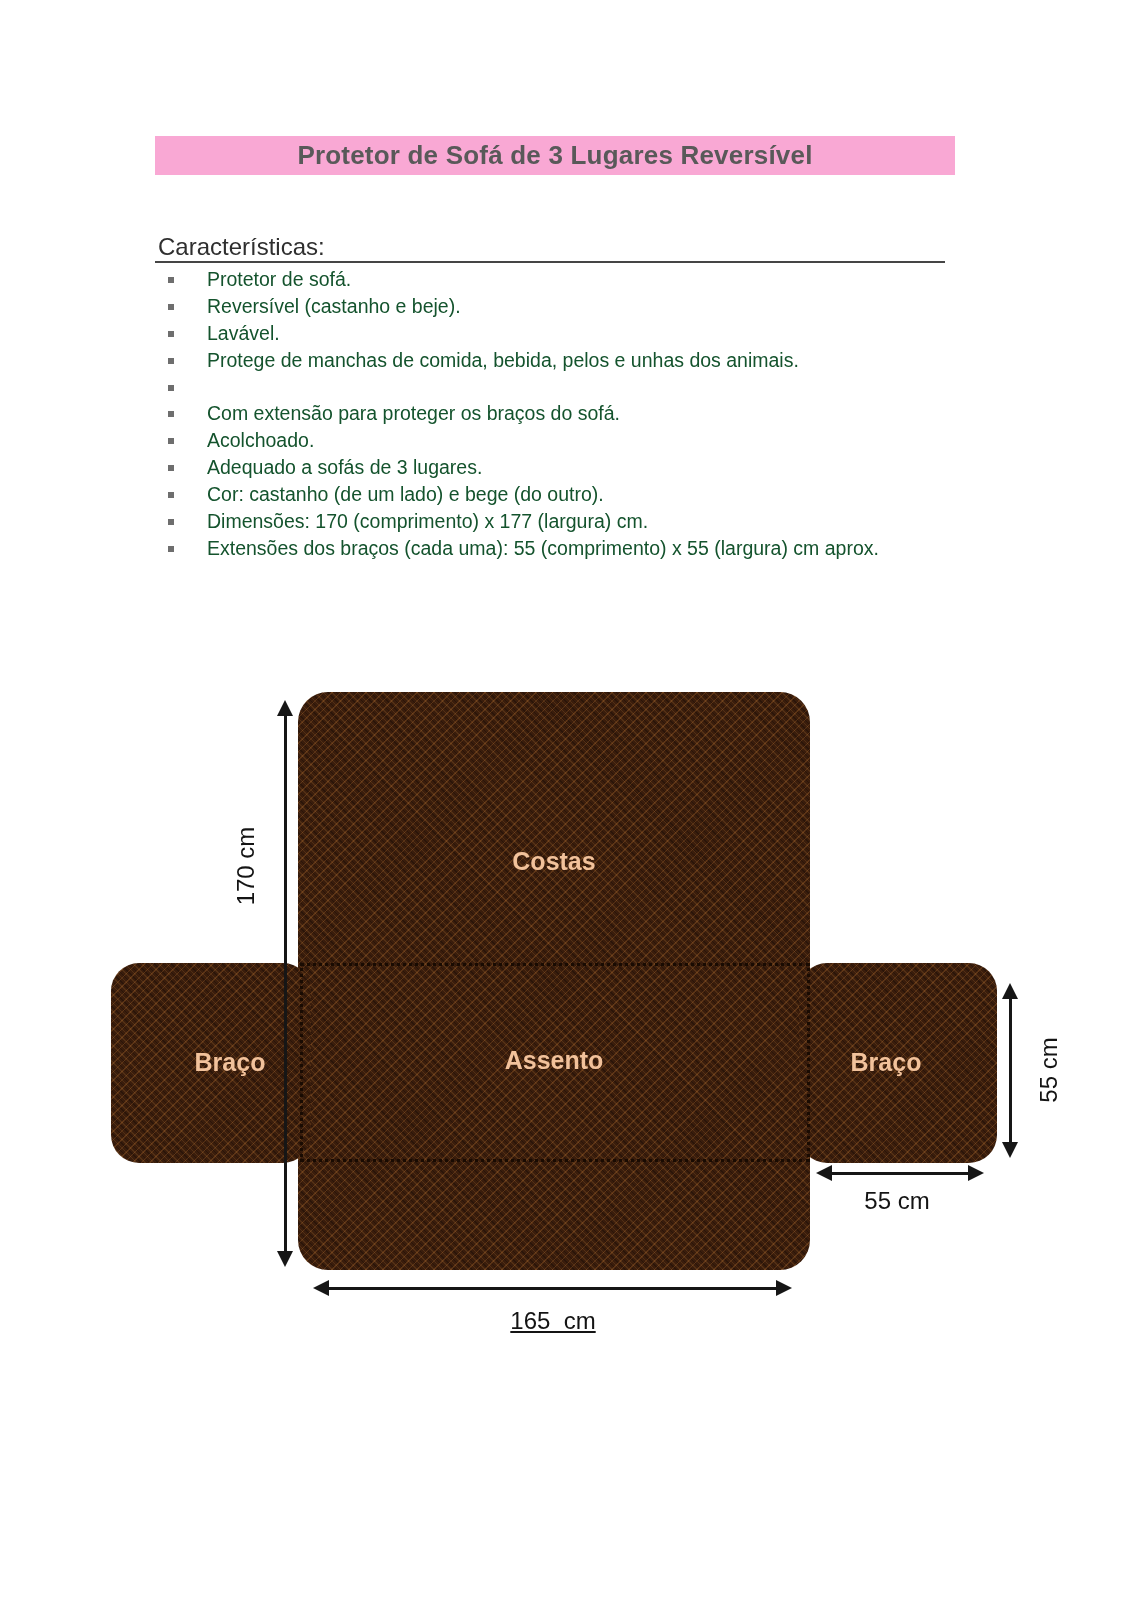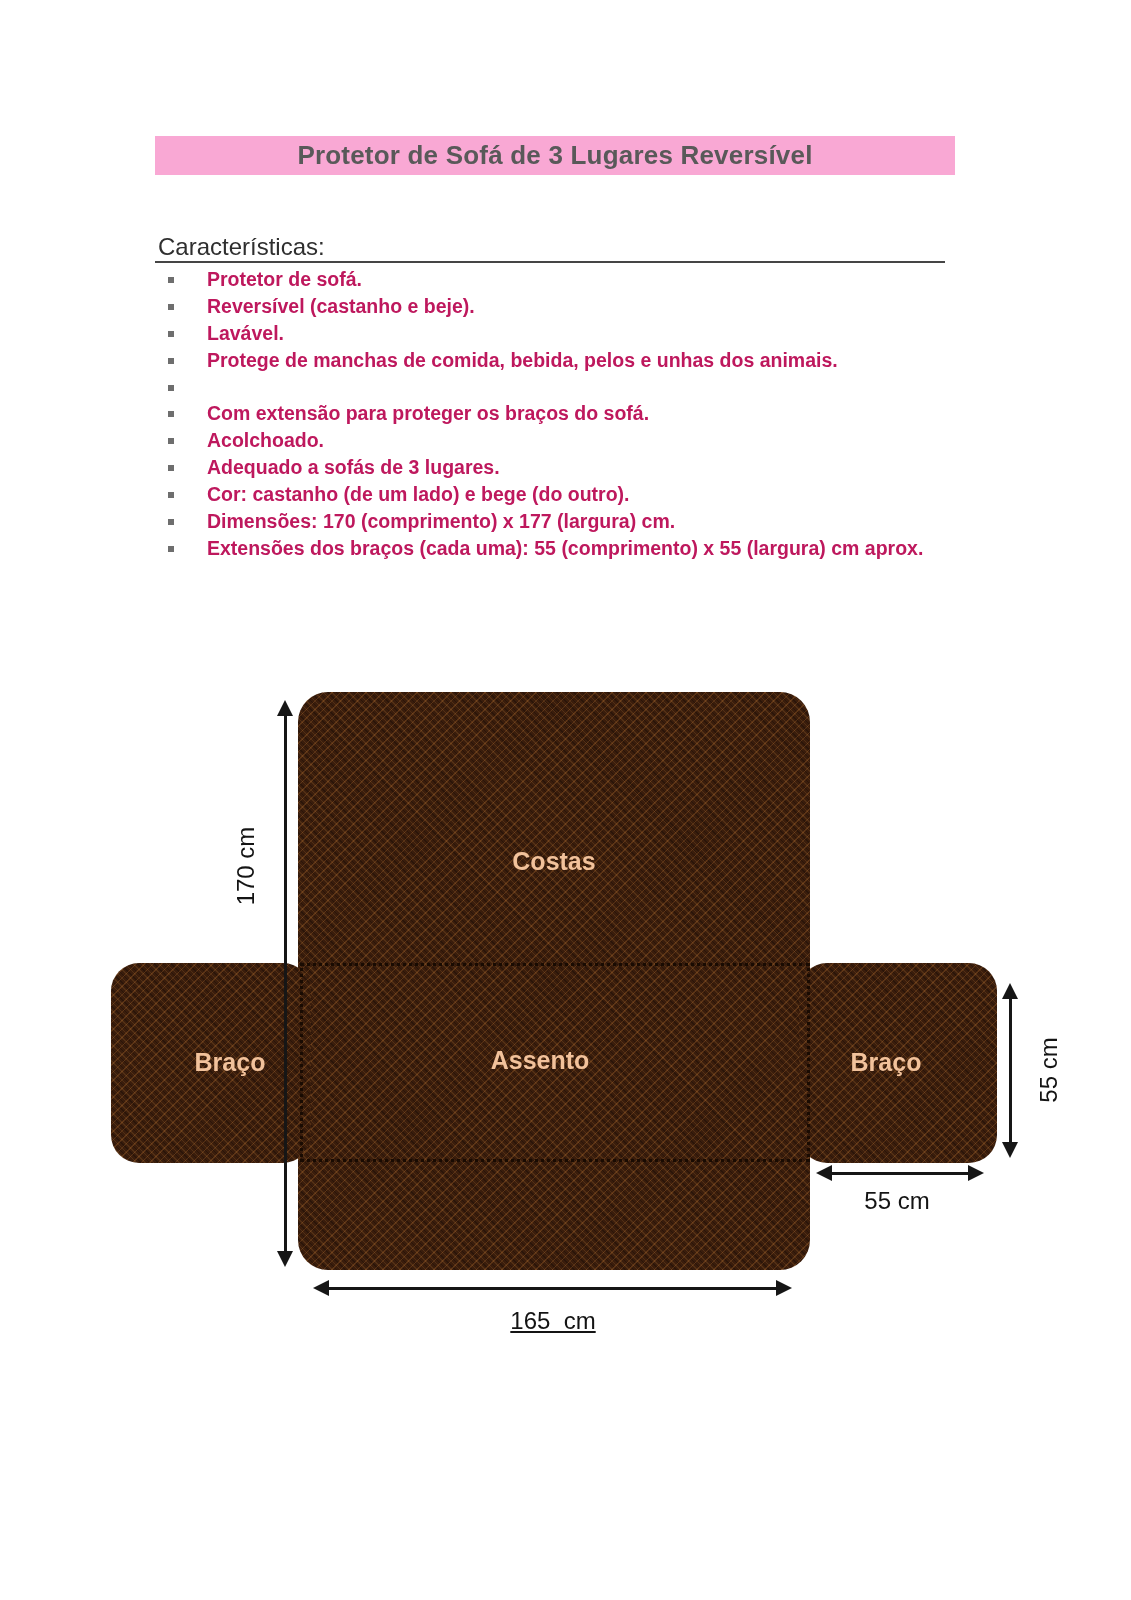--- a/index.html
+++ b/index.html
@@ -21,21 +21,21 @@
   }
   .heading-rule{
     position:absolute; left:155px; top:261px; width:790px; height:2px; background:#454545;
   }
   .char-list{
     position:absolute; left:155px; top:266px; width:830px;
     list-style:none; margin:0; padding:0;
   }
   .char-list li{
     position:relative; height:26.9px; padding-left:52px;
-    font-size:19.5px; color:#be185d; line-height:26.9px; white-space:nowrap;font-weight:bold;
+    font-size:19.5px; color:#14532d; line-height:26.9px; white-space:nowrap;
   }
   .char-list .bullet{
     position:absolute; left:13px; top:11px; width:6px; height:6px; background:#6e6e6e;
   }
   
   .fabric{
     position:absolute;
     background-color:#3a1d0c;
     background-image:
       repeating-linear-gradient(45deg,  rgba(224,140,60,0.22) 0 1px, rgba(0,0,0,0) 1px 6px),
@@ -47,21 +47,21 @@
   .piece-arm-right{ left:799px; top:963px; width:198px; height:200px; border-radius:28px; z-index:1; }
   .seam-rect{
     position:absolute; left:300px; top:963px; width:510px; height:199px;
     border:3px dotted #190b02; box-sizing:border-box; z-index:2;
   }
   .panel-label{
     position:absolute; z-index:3; transform:translate(-50%,-50%);
     font-size:25px; font-weight:bold; color:#f2c29b; white-space:nowrap;
   }
   .lbl-costas{ left:554px; top:861px; }
-  .lbl-assento{ left:522px; top:1060px;padding-left:36px; }
+  .lbl-assento{ left:554px; top:1060px; }
   .lbl-braco-left{ left:230px; top:1062px; }
   .lbl-braco-right{ left:886px; top:1062px; }
   
   .arrow-v{ position:absolute; width:18px; z-index:4; }
   .arrow-v .shaft{ position:absolute; left:50%; top:13px; bottom:13px; width:3px; margin-left:-1.5px; background:#161616; }
   .arrow-v .head-top{ position:absolute; top:0; left:50%; margin-left:-8px; width:0; height:0;
     border-left:8px solid transparent; border-right:8px solid transparent; border-bottom:16px solid #161616; }
   .arrow-v .head-bottom{ position:absolute; bottom:0; left:50%; margin-left:-8px; width:0; height:0;
     border-left:8px solid transparent; border-right:8px solid transparent; border-top:16px solid #161616; }
   .arrow-h{ position:absolute; height:18px; z-index:4; }

